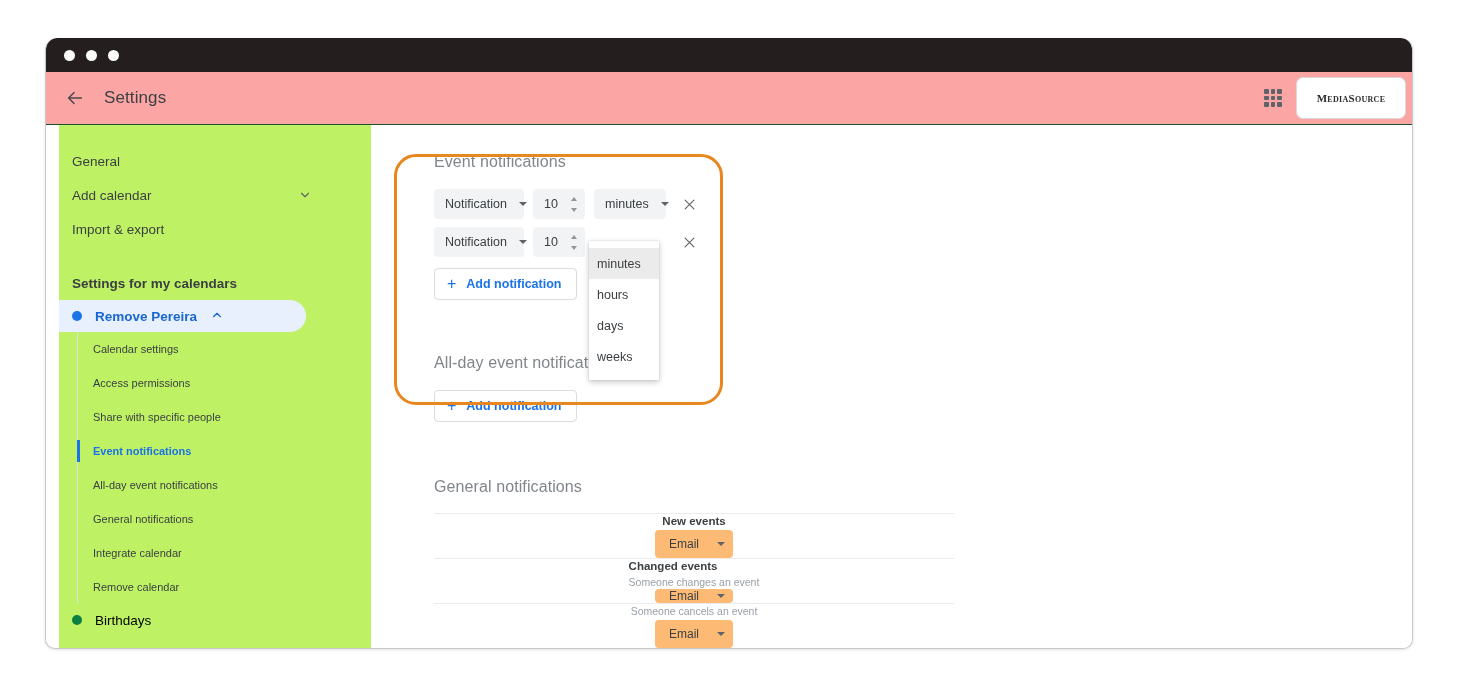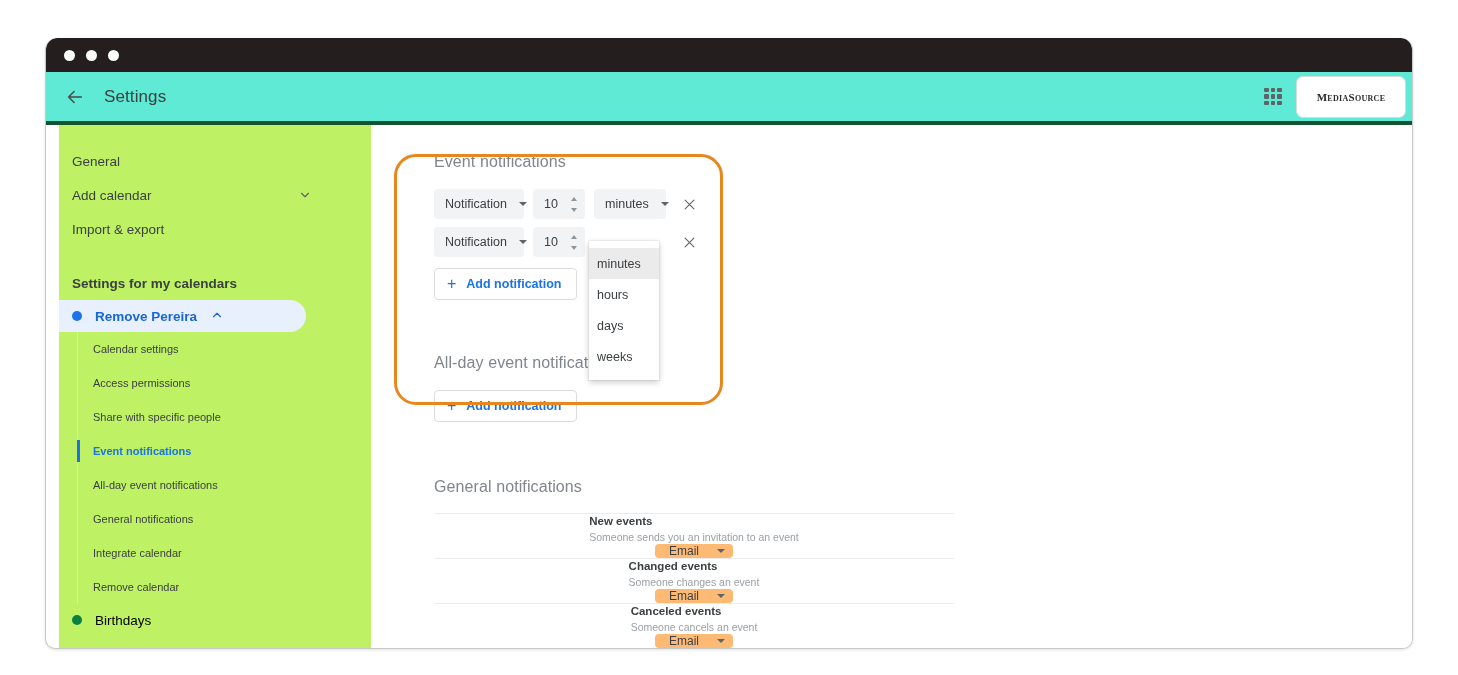--- a/index.html
+++ b/index.html
@@ -29,22 +29,22 @@
     border-radius: 11px 11px 0 0;
     display: flex; align-items: center;
     padding-left: 18px; gap: 11px;
   }
   .dot { width: 11px; height: 11px; border-radius: 50%; background: #fbfbfb; }
 
   
   .appbar {
     position: absolute; left: 0; top: 34px;
     width: 100%; height: 53px;
-    background: #5eead4;
-    border-bottom: 4px solid #14532d;
+    background: #fca5a5;
+    border-bottom: 1px solid #14532d;
     display: flex; align-items: center;
   }
   .back-icon {
     margin-left: 17px; width: 24px; height: 24px;
     display: flex; align-items: center; justify-content: center;
     color: #4a4a4a;
   }
   .app-title {
     margin-left: 17px;
     font-size: 17px; color: #3c4043; letter-spacing: 0.1px;
@@ -365,40 +365,38 @@
     </button>
 
     <div style="height:56px"></div>
 
     <div class="sec-title">General notifications</div>
 
     <div class="gen-list">
       <div class="gen-row">
         <div class="gen-txt">
           <div class="gen-name">New events</div>
-          <div class="gen-sub">Someone sends you an invitation to an event</div>
         </div>
         <div class="email-chip">
           <span>Email</span>
           <span class="caret"></span>
         </div>
       </div>
       <div class="gen-row">
         <div class="gen-txt">
           <div class="gen-name">Changed events</div>
           <div class="gen-sub">Someone changes an event</div>
         </div>
         <div class="email-chip">
           <span>Email</span>
           <span class="caret"></span>
         </div>
       </div>
       <div class="gen-row">
         <div class="gen-txt">
-          <div class="gen-name">Canceled events</div>
           <div class="gen-sub">Someone cancels an event</div>
         </div>
         <div class="email-chip">
           <span>Email</span>
           <span class="caret"></span>
         </div>
       </div>
       <div class="gen-row">
         <div class="gen-txt"></div>
 

